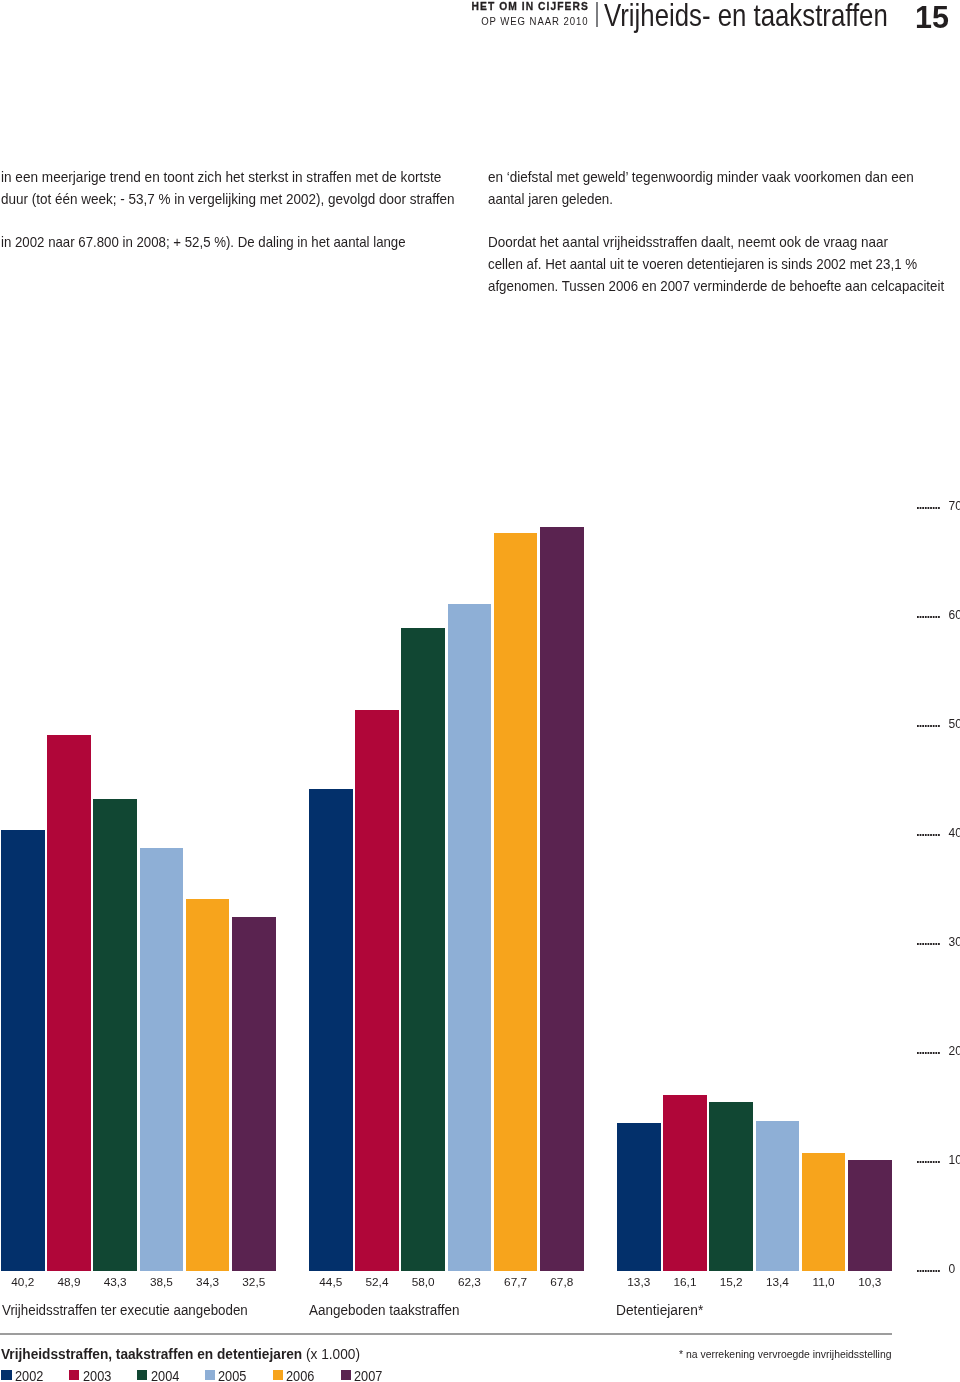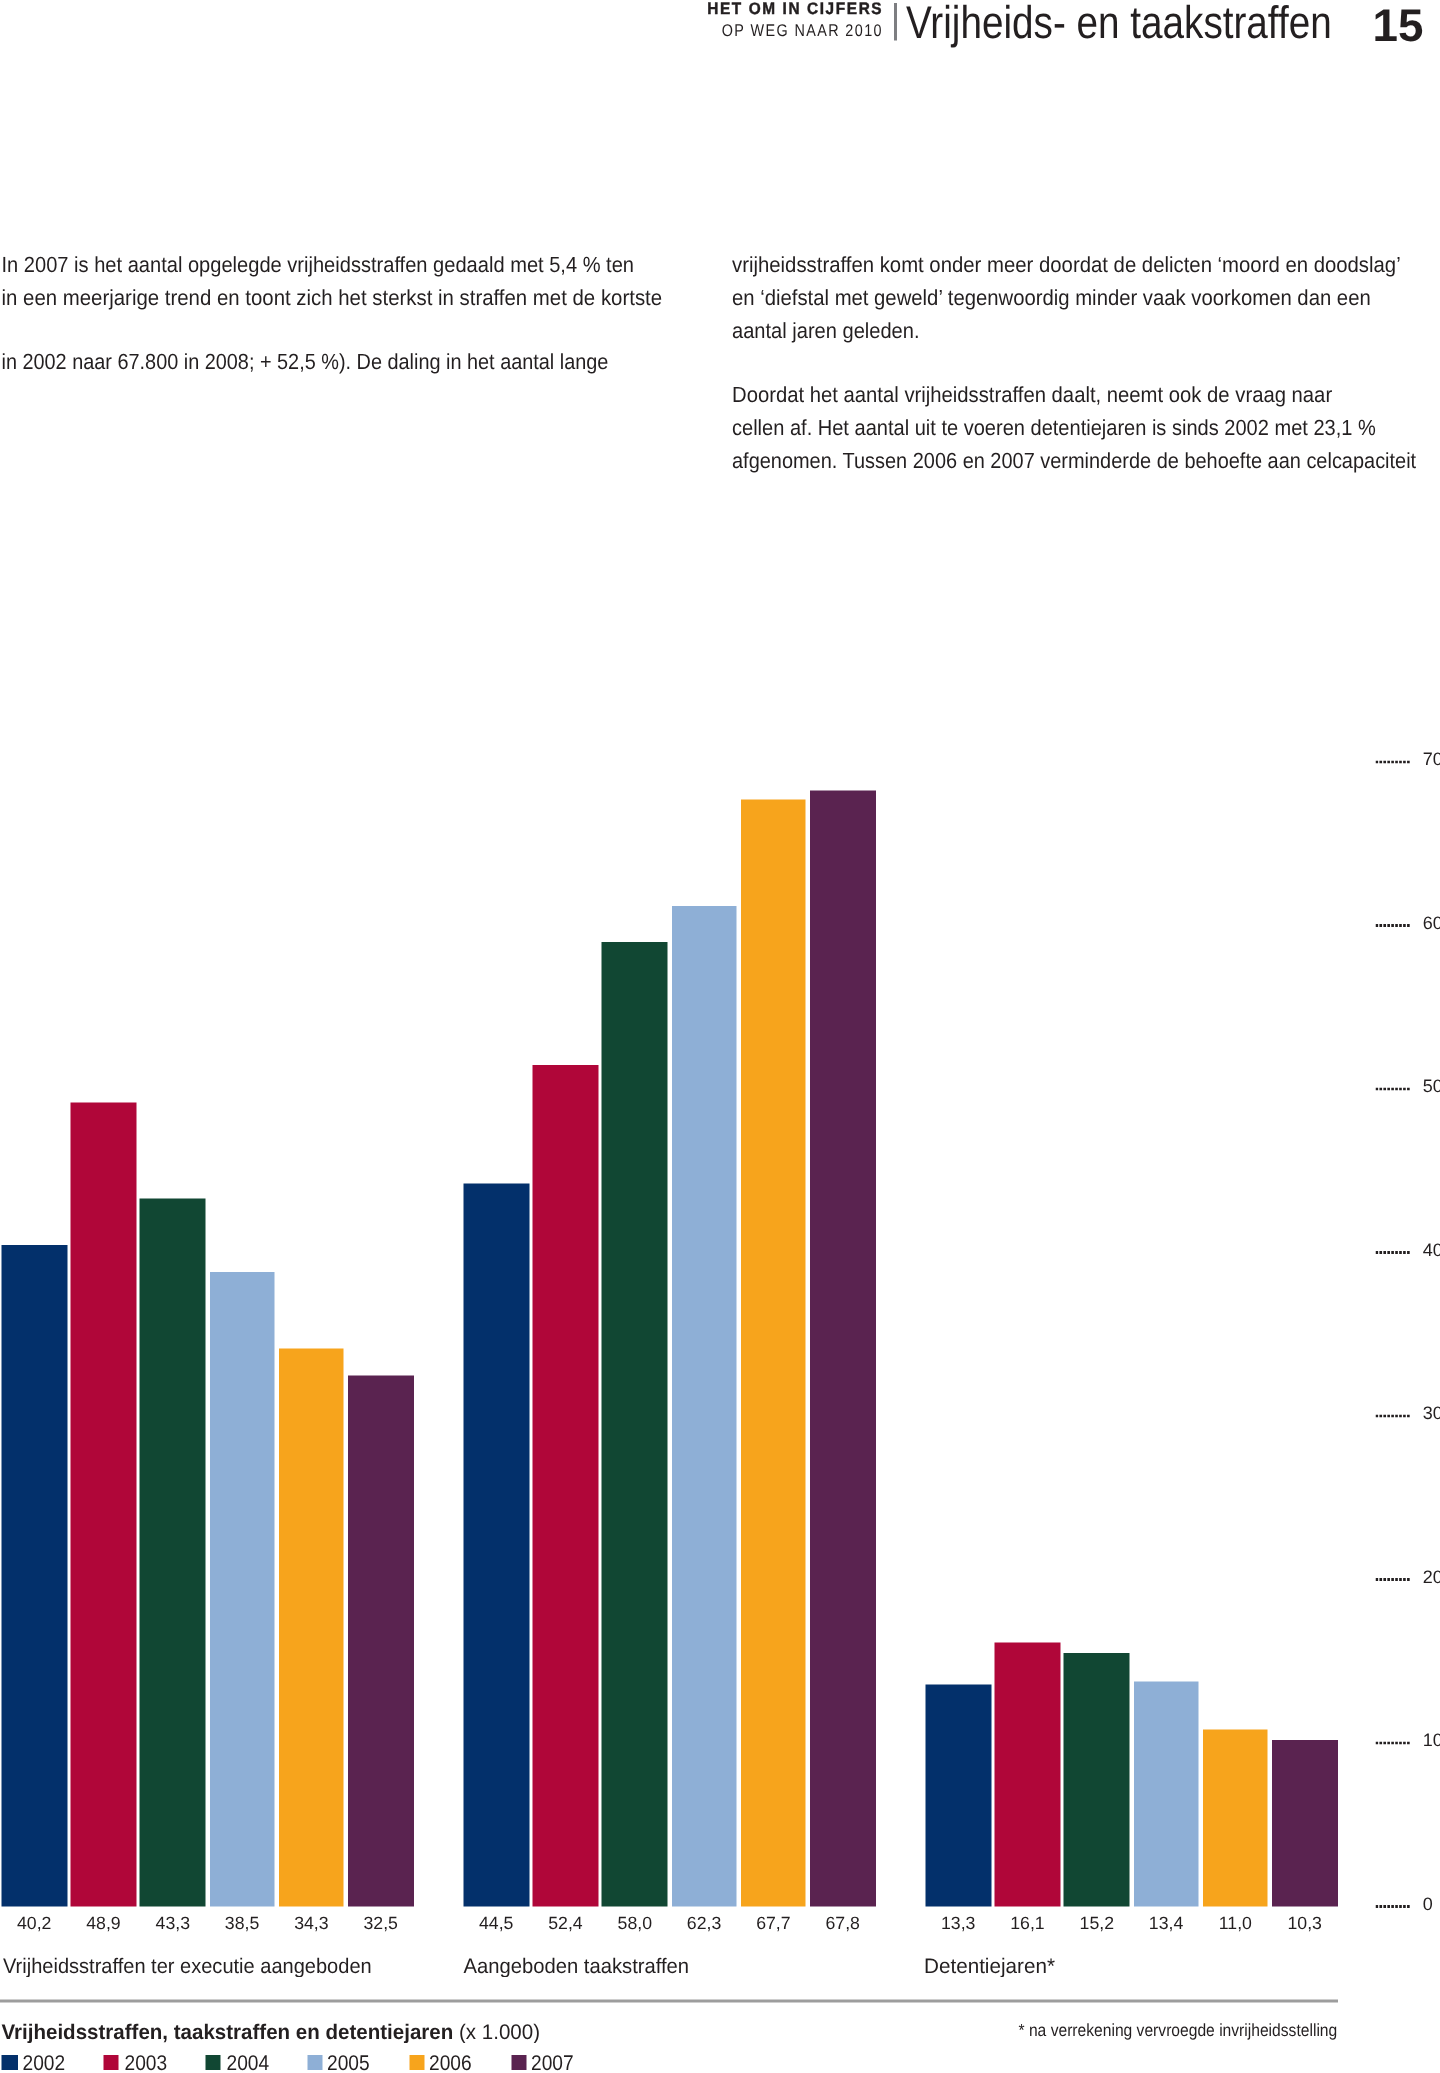--- a/index.html
+++ b/index.html
@@ -74,30 +74,29 @@
     </div>
     <div class="vbar"></div>
     <div class="htitle">
         <span id="htl" style="transform: scaleX(0.845429);">Vrijheids- en taakstraffen</span>
       </div>
     <div class="hpage">15</div>
   </div>
 
   <div class="col colL">
       <p>
-        <span class="ln"><span class="lni" style="transform: scaleX(0.917206);">In 2007 is het aantal opgelegde vrijheidsstraffen gedaald met 5,4 % ten</span></span>
         <span class="ln"><span class="lni" style="transform: scaleX(0.931755);">in een meerjarige trend en toont zich het sterkst in straffen met de kortste</span></span>
+        <span class="ln"><span class="lni" style="transform: scaleX(0.924508);">duur (tot één week; - 53,7 % in vergelijking met 2002), gevolgd door straffen</span></span>
       </p>
       <p>
         <span class="ln"><span class="lni" style="transform: scaleX(0.907461);">in 2002 naar 67.800 in 2008; + 52,5 %). De daling in het aantal lange</span></span>
       </p>
     </div>
   <div class="col colR">
       <p>
-        <span class="ln"><span class="lni" style="transform: scaleX(0.92878);">vrijheidsstraffen komt onder meer doordat de delicten ‘moord en doodslag’</span></span>
         <span class="ln"><span class="lni" style="transform: scaleX(0.926785);">en ‘diefstal met geweld’ tegenwoordig minder vaak voorkomen dan een</span></span>
         <span class="ln"><span class="lni" style="transform: scaleX(0.916905);">aantal jaren geleden.</span></span>
       </p>
       <p>
         <span class="ln"><span class="lni" style="transform: scaleX(0.925856);">Doordat het aantal vrijheidsstraffen daalt, neemt ook de vraag naar</span></span>
         <span class="ln"><span class="lni" style="transform: scaleX(0.915291);">cellen af. Het aantal uit te voeren detentiejaren is sinds 2002 met 23,1 %</span></span>
         <span class="ln"><span class="lni" style="transform: scaleX(0.91109);">afgenomen. Tussen 2006 en 2007 verminderde de behoefte aan celcapaciteit</span></span>
       </p>
     </div>
 

